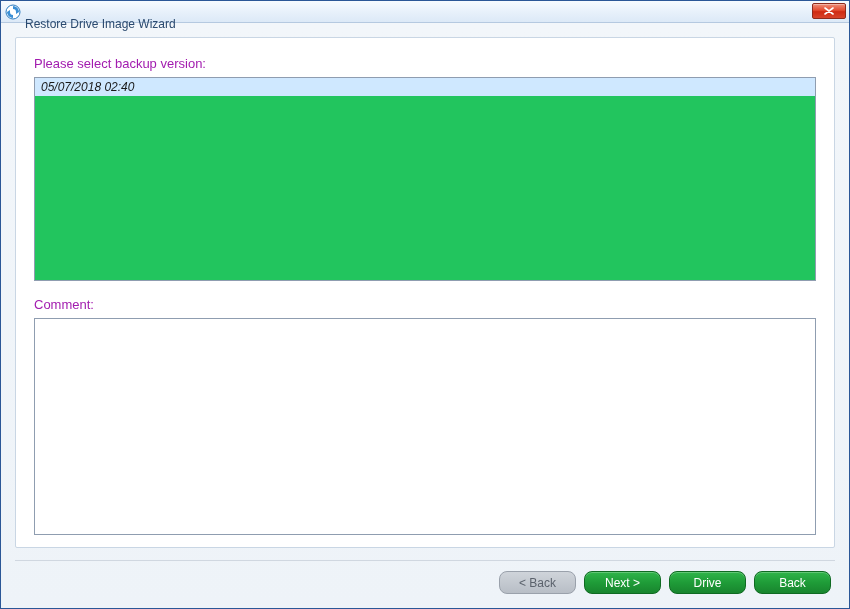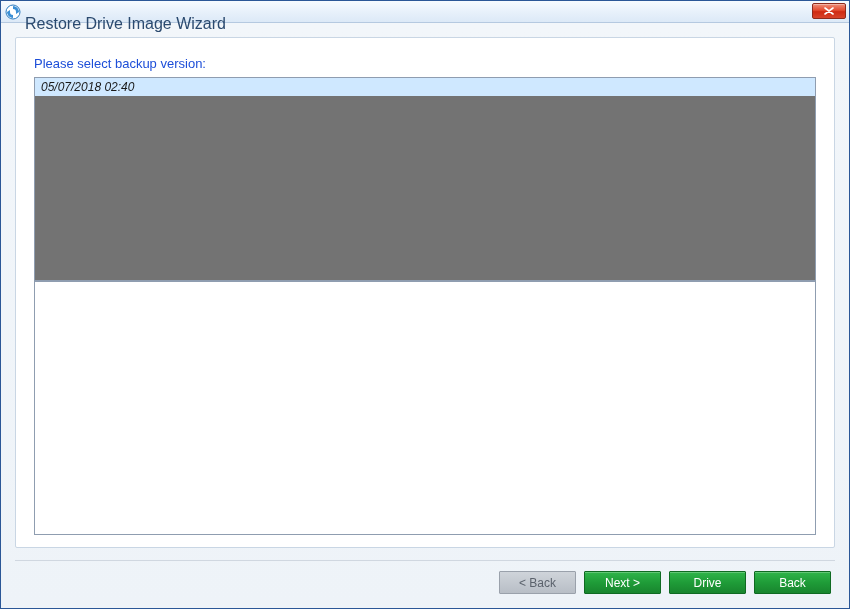--- a/index.html
+++ b/index.html
@@ -39,21 +39,21 @@
       display: inline-flex;
       align-items: center;
       justify-content: center;
     }
     .titlebar-icon svg {
       width: 16px;
       height: 16px;
     }
     .titlebar-text {
       color: #2b4a6f;
-      font-size: 16px;
+      font-size: 12px;
       margin-top: 24px;
     }
     .close-btn {
       position: absolute;
       right: 3px;
       top: 2px;
       width: 34px;
       height: 16px;
       background: linear-gradient(to bottom, #f08f7a 0%, #e34b30 45%, #cf2a12 55%, #d8432a 100%);
       border: 1px solid #8e2a1c;
@@ -80,29 +80,29 @@
       background: #fff;
       border: 1px solid #c9d6e4;
       border-radius: 2px;
       flex: 1;
       padding: 18px 18px 12px 18px;
       display: flex;
       flex-direction: column;
       position: relative;
     }
     .label {
-      color: #1d4ed8;
+      color: #a21caf;
       font-size: 13px;
       margin-bottom: 6px;
     }
     .listbox {
       width: 100%;
       height: 204px;
       border: 1px solid #8f9db0;
-      background: #737373;
+      background: #22c55e;
       overflow: auto;
     }
     .list-row {
       height: 18px;
       line-height: 18px;
       padding: 0 6px;
       font-style: italic;
       font-size: 12px;
       color: #1a1a1a;
       cursor: default;
@@ -134,21 +134,21 @@
       display: flex;
       justify-content: flex-end;
       padding: 10px 18px 14px 14px;
       gap: 8px;
       background: transparent;
     }
     .btn {
       width: 77px;
       height: 23px;
       font-size: 12px;
-      border-radius: 1px;
+      border-radius: 8px;
       cursor: default;
       display: inline-flex;
       align-items: center;
       justify-content: center;
       font-family: inherit;
     }
     .btn-disabled {
       background: linear-gradient(to bottom, #cfd4da 0%, #b8bec6 100%);
       border: 1px solid #9aa1ab;
       color: #5b626c;
@@ -185,20 +185,21 @@
 
   <div class="client-area">
     <div class="wizard-panel">
 
       <div class="label">Please select backup version:</div>
 
       <div class="listbox">
         <div class="list-row selected">05/07/2018 02:40</div>
       </div>
 
+      <div class="label comment-label">Comment:</div>
 
       <textarea class="textarea" value="" style=""></textarea>
 
     </div>
 
     <div class="footer-sep"></div>
 
     <div class="button-row">
       <button class="btn btn-disabled">&lt; Back</button>
       <button class="btn btn-green">Next &gt;</button>

